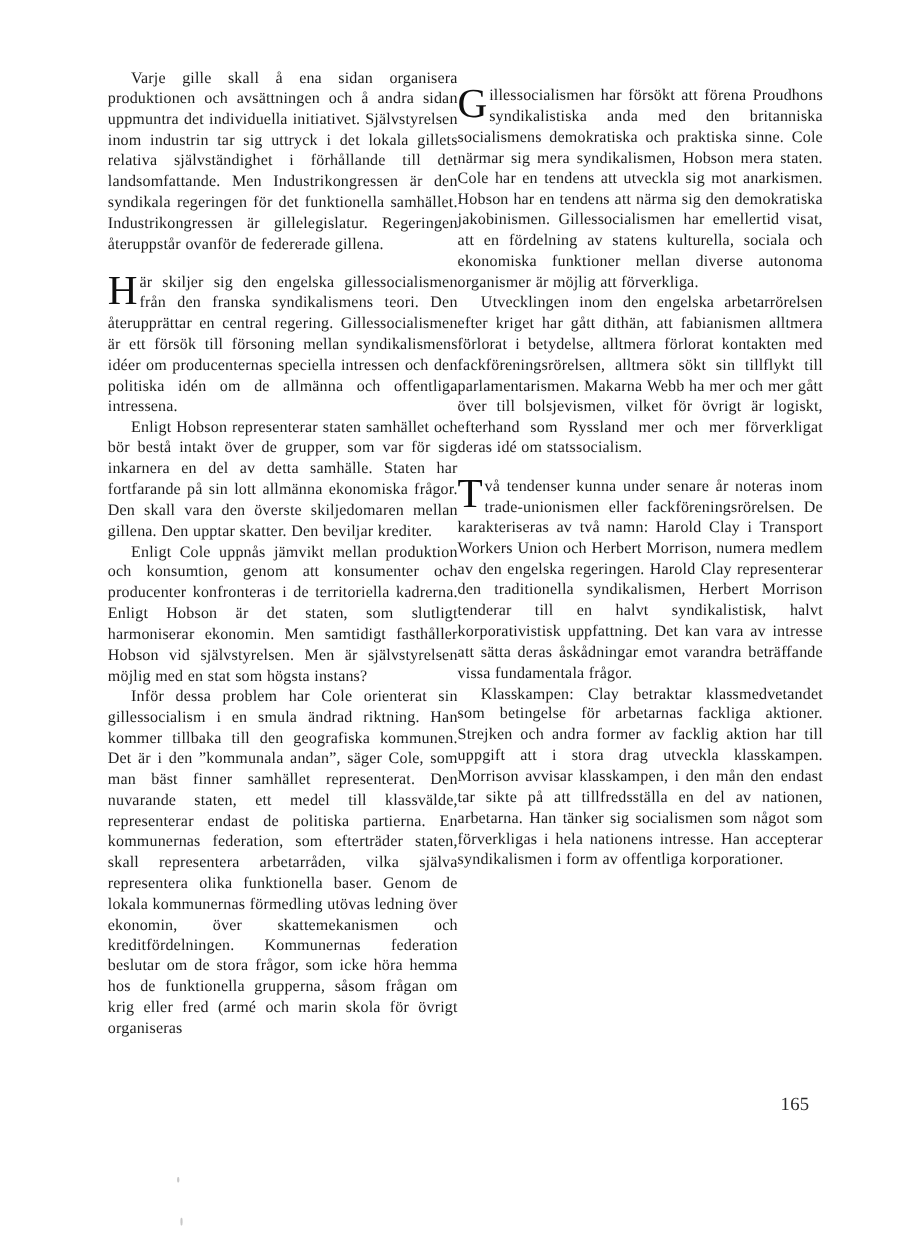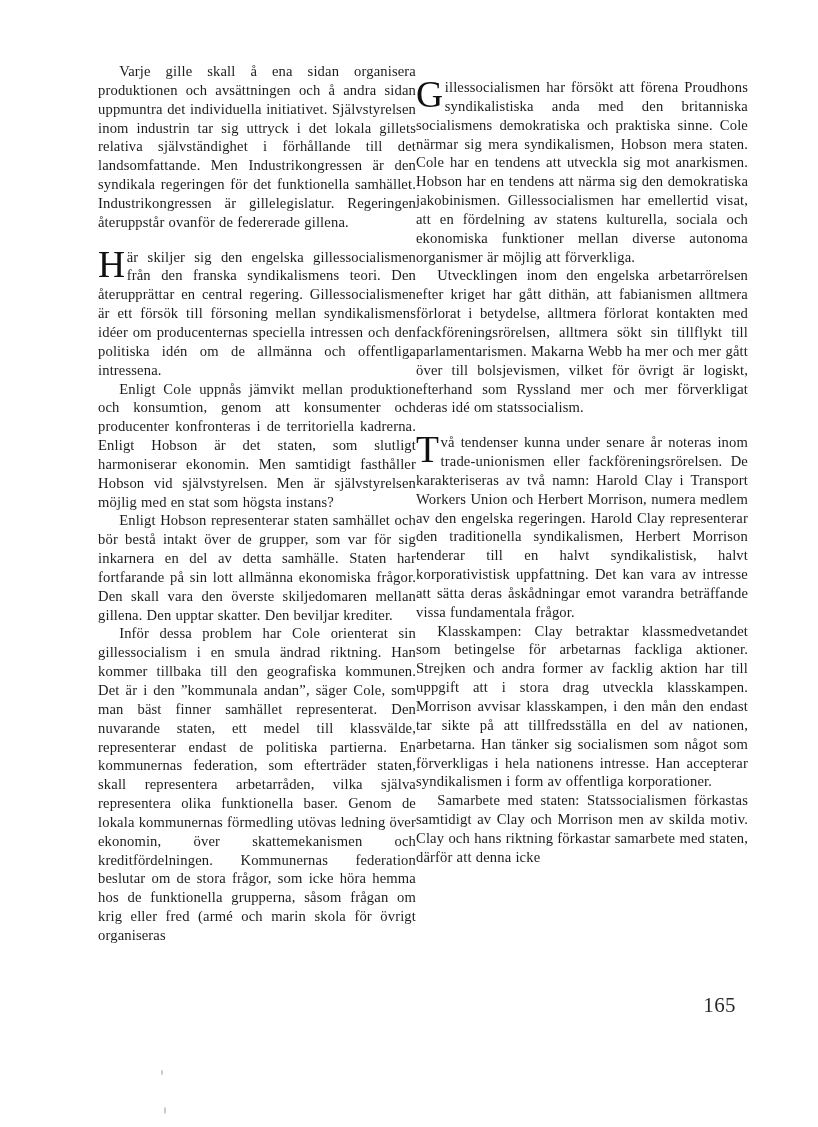--- a/index.html
+++ b/index.html
@@ -72,21 +72,21 @@
     margin-bottom: -2px;
     font-weight: 400;
     color: #111111;
   }
 
   
   #folio {
     position: absolute;
     right: 82px;
     top: 995px;
-    font-size: 21px;
+    font-size: 17px;
     line-height: 1;
     color: #2a2a2a;
     letter-spacing: 0.02em;
   }
 
   
   .speck {
     position: absolute;
     background: #9a9a9a;
     border-radius: 40%;
@@ -106,25 +106,25 @@
 
       <p class="para">
         <span>Varje gille skall å ena sidan organisera produktionen och avsättningen och å andra sidan uppmuntra det individuella initiativet. Självstyrelsen inom industrin tar sig uttryck i det lokala gillets relativa självständighet i förhållande till det landsomfattande. Men Industrikongressen är den syndikala regeringen för det funktionella samhället. Industrikongressen är gillelegislatur. Regeringen återuppstår ovanför de federerade gillena.</span>
       </p>
 
       <p class="para dropped">
         <span class="dropcap">H</span><span>är skiljer sig den engelska gillessocialismen från den franska syndikalismens teori. Den återupprättar en central regering. Gillessocialismen är ett försök till försoning mellan syndikalismens idéer om producenternas speciella intressen och den politiska idén om de allmänna och offentliga intressena.</span>
       </p>
 
       <p class="para">
-        <span>Enligt Cole uppnås jämvikt mellan produktion och konsumtion, genom att konsumenter och producenter konfronteras i de territoriella kadrerna. Enligt Hobson är det staten, som slutligt harmoniserar ekonomin. Men samtidigt fasthåller Hobson vid självstyrelsen. Men är självstyrelsen möjlig med en stat som högsta instans?</span>
+        <span>Enligt Hobson representerar staten samhället och bör bestå intakt över de grupper, som var för sig inkarnera en del av detta samhälle. Staten har fortfarande på sin lott allmänna ekonomiska frågor. Den skall vara den överste skiljedomaren mellan gillena. Den upptar skatter. Den beviljar krediter.</span>
       </p>
 
       <p class="para">
-        <span>Enligt Hobson representerar staten samhället och bör bestå intakt över de grupper, som var för sig inkarnera en del av detta samhälle. Staten har fortfarande på sin lott allmänna ekonomiska frågor. Den skall vara den överste skiljedomaren mellan gillena. Den upptar skatter. Den beviljar krediter.</span>
+        <span>Enligt Cole uppnås jämvikt mellan produktion och konsumtion, genom att konsumenter och producenter konfronteras i de territoriella kadrerna. Enligt Hobson är det staten, som slutligt harmoniserar ekonomin. Men samtidigt fasthåller Hobson vid självstyrelsen. Men är självstyrelsen möjlig med en stat som högsta instans?</span>
       </p>
 
       <p class="para">
         <span>Inför dessa problem har Cole orienterat sin gillessocialism i en smula ändrad riktning. Han kommer tillbaka till den geografiska kommunen. Det är i den ”kommunala andan”, säger Cole, som man bäst finner samhället representerat. Den nuvarande staten, ett medel till klassvälde, representerar endast de politiska partierna. En kommunernas federation, som efterträder staten, skall representera arbetarråden, vilka själva representera olika funktionella baser. Genom de lokala kommunernas förmedling utövas ledning över ekonomin, över skattemekanismen och kreditfördelningen. Kommunernas federation beslutar om de stora frågor, som icke höra hemma hos de funktionella grupperna, såsom frågan om krig eller fred (armé och marin skola för övrigt organiseras</span>
       </p>
 
     </div>
 
     <div class="column right">
 
@@ -138,23 +138,20 @@
       </p>
 
       <p class="para dropped">
         <span class="dropcap">T</span><span>vå tendenser kunna under senare år noteras inom trade-unionismen eller fackföreningsrörelsen. De karakteriseras av två namn: Harold Clay i Transport Workers Union och Herbert Morrison, numera medlem av den engelska regeringen. Harold Clay representerar den traditionella syndikalismen, Herbert Morrison tenderar till en halvt syndikalistisk, halvt korporativistisk uppfattning. Det kan vara av intresse att sätta deras åskådningar emot varandra beträffande vissa fundamentala frågor.</span>
       </p>
 
       <p class="para">
         <span>Klasskampen: Clay betraktar klassmedvetandet som betingelse för arbetarnas fackliga aktioner. Strejken och andra former av facklig aktion har till uppgift att i stora drag utveckla klasskampen. Morrison avvisar klasskampen, i den mån den endast tar sikte på att tillfredsställa en del av nationen, arbetarna. Han tänker sig socialismen som något som förverkligas i hela nationens intresse. Han accepterar syndikalismen i form av offentliga korporationer.</span>
       </p>
 
-      <p class="para">
-        <span>Samarbete med staten: Statssocialismen förkastas samtidigt av Clay och Morrison men av skilda motiv. Clay och hans riktning förkastar samarbete med staten, därför att denna icke</span>
-      </p>
 
     </div>
 
   </div>
 
   <div id="folio">165</div>
 
   <div class="speck" id="speck-a"></div>
   <div class="speck" id="speck-b"></div>
 

